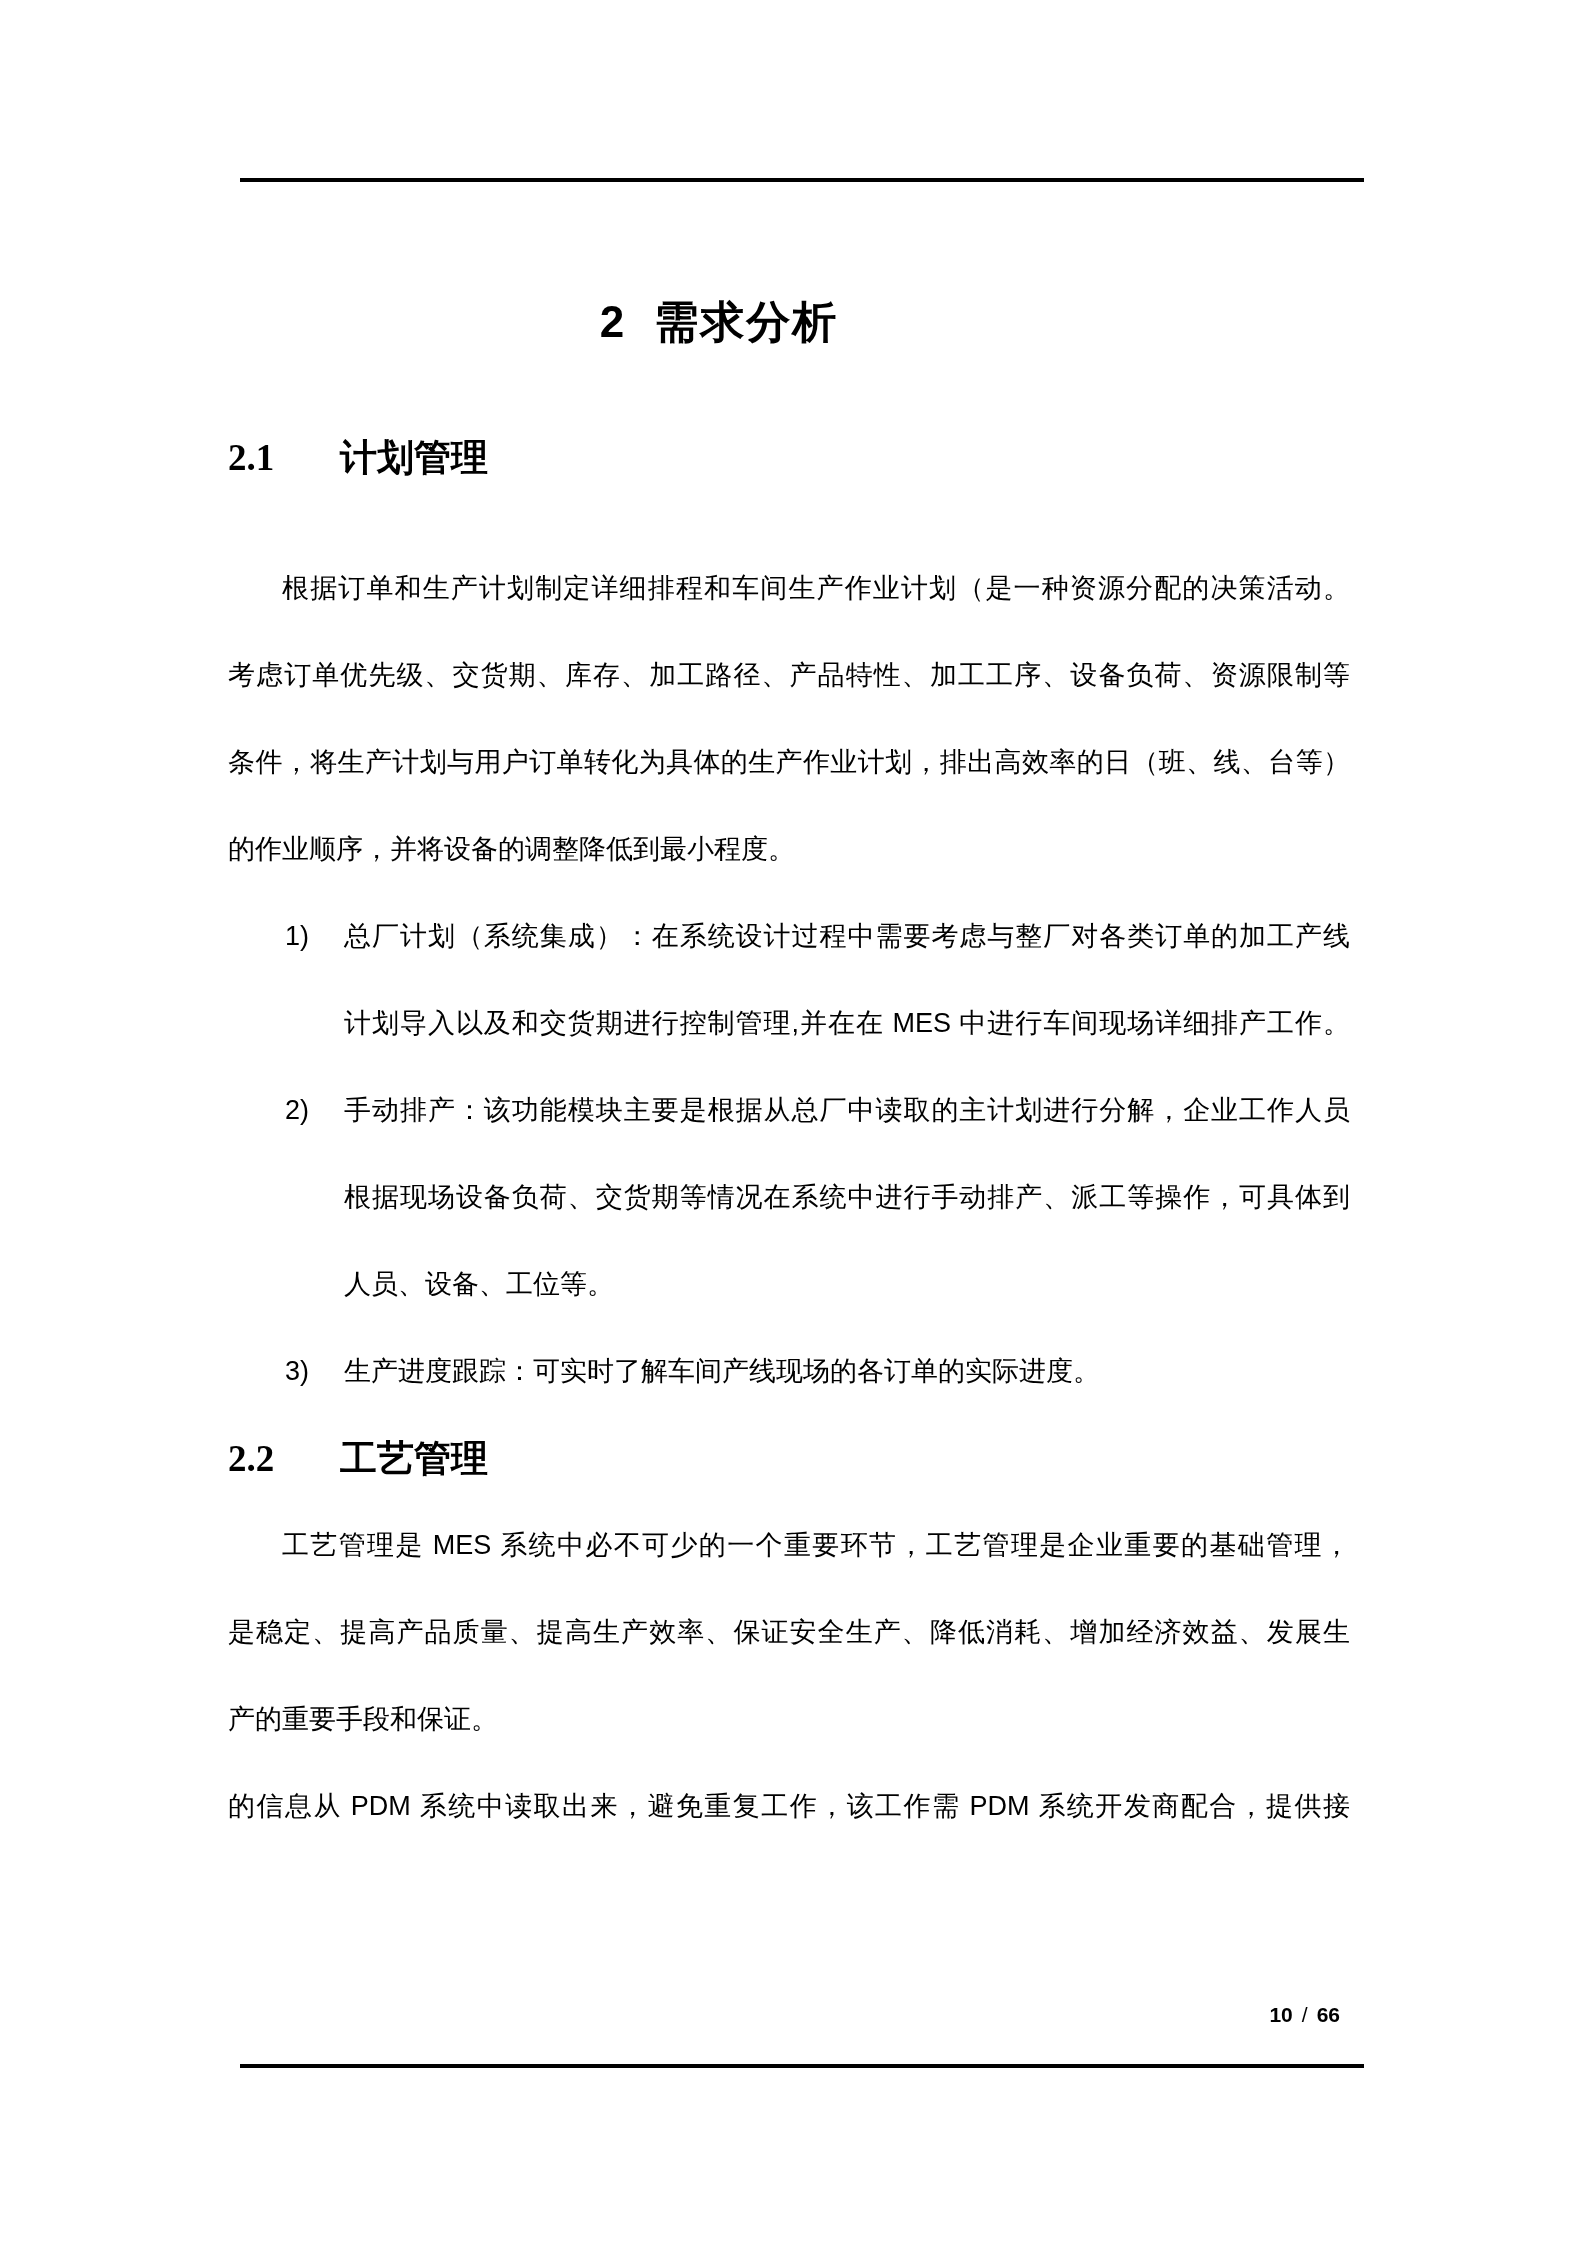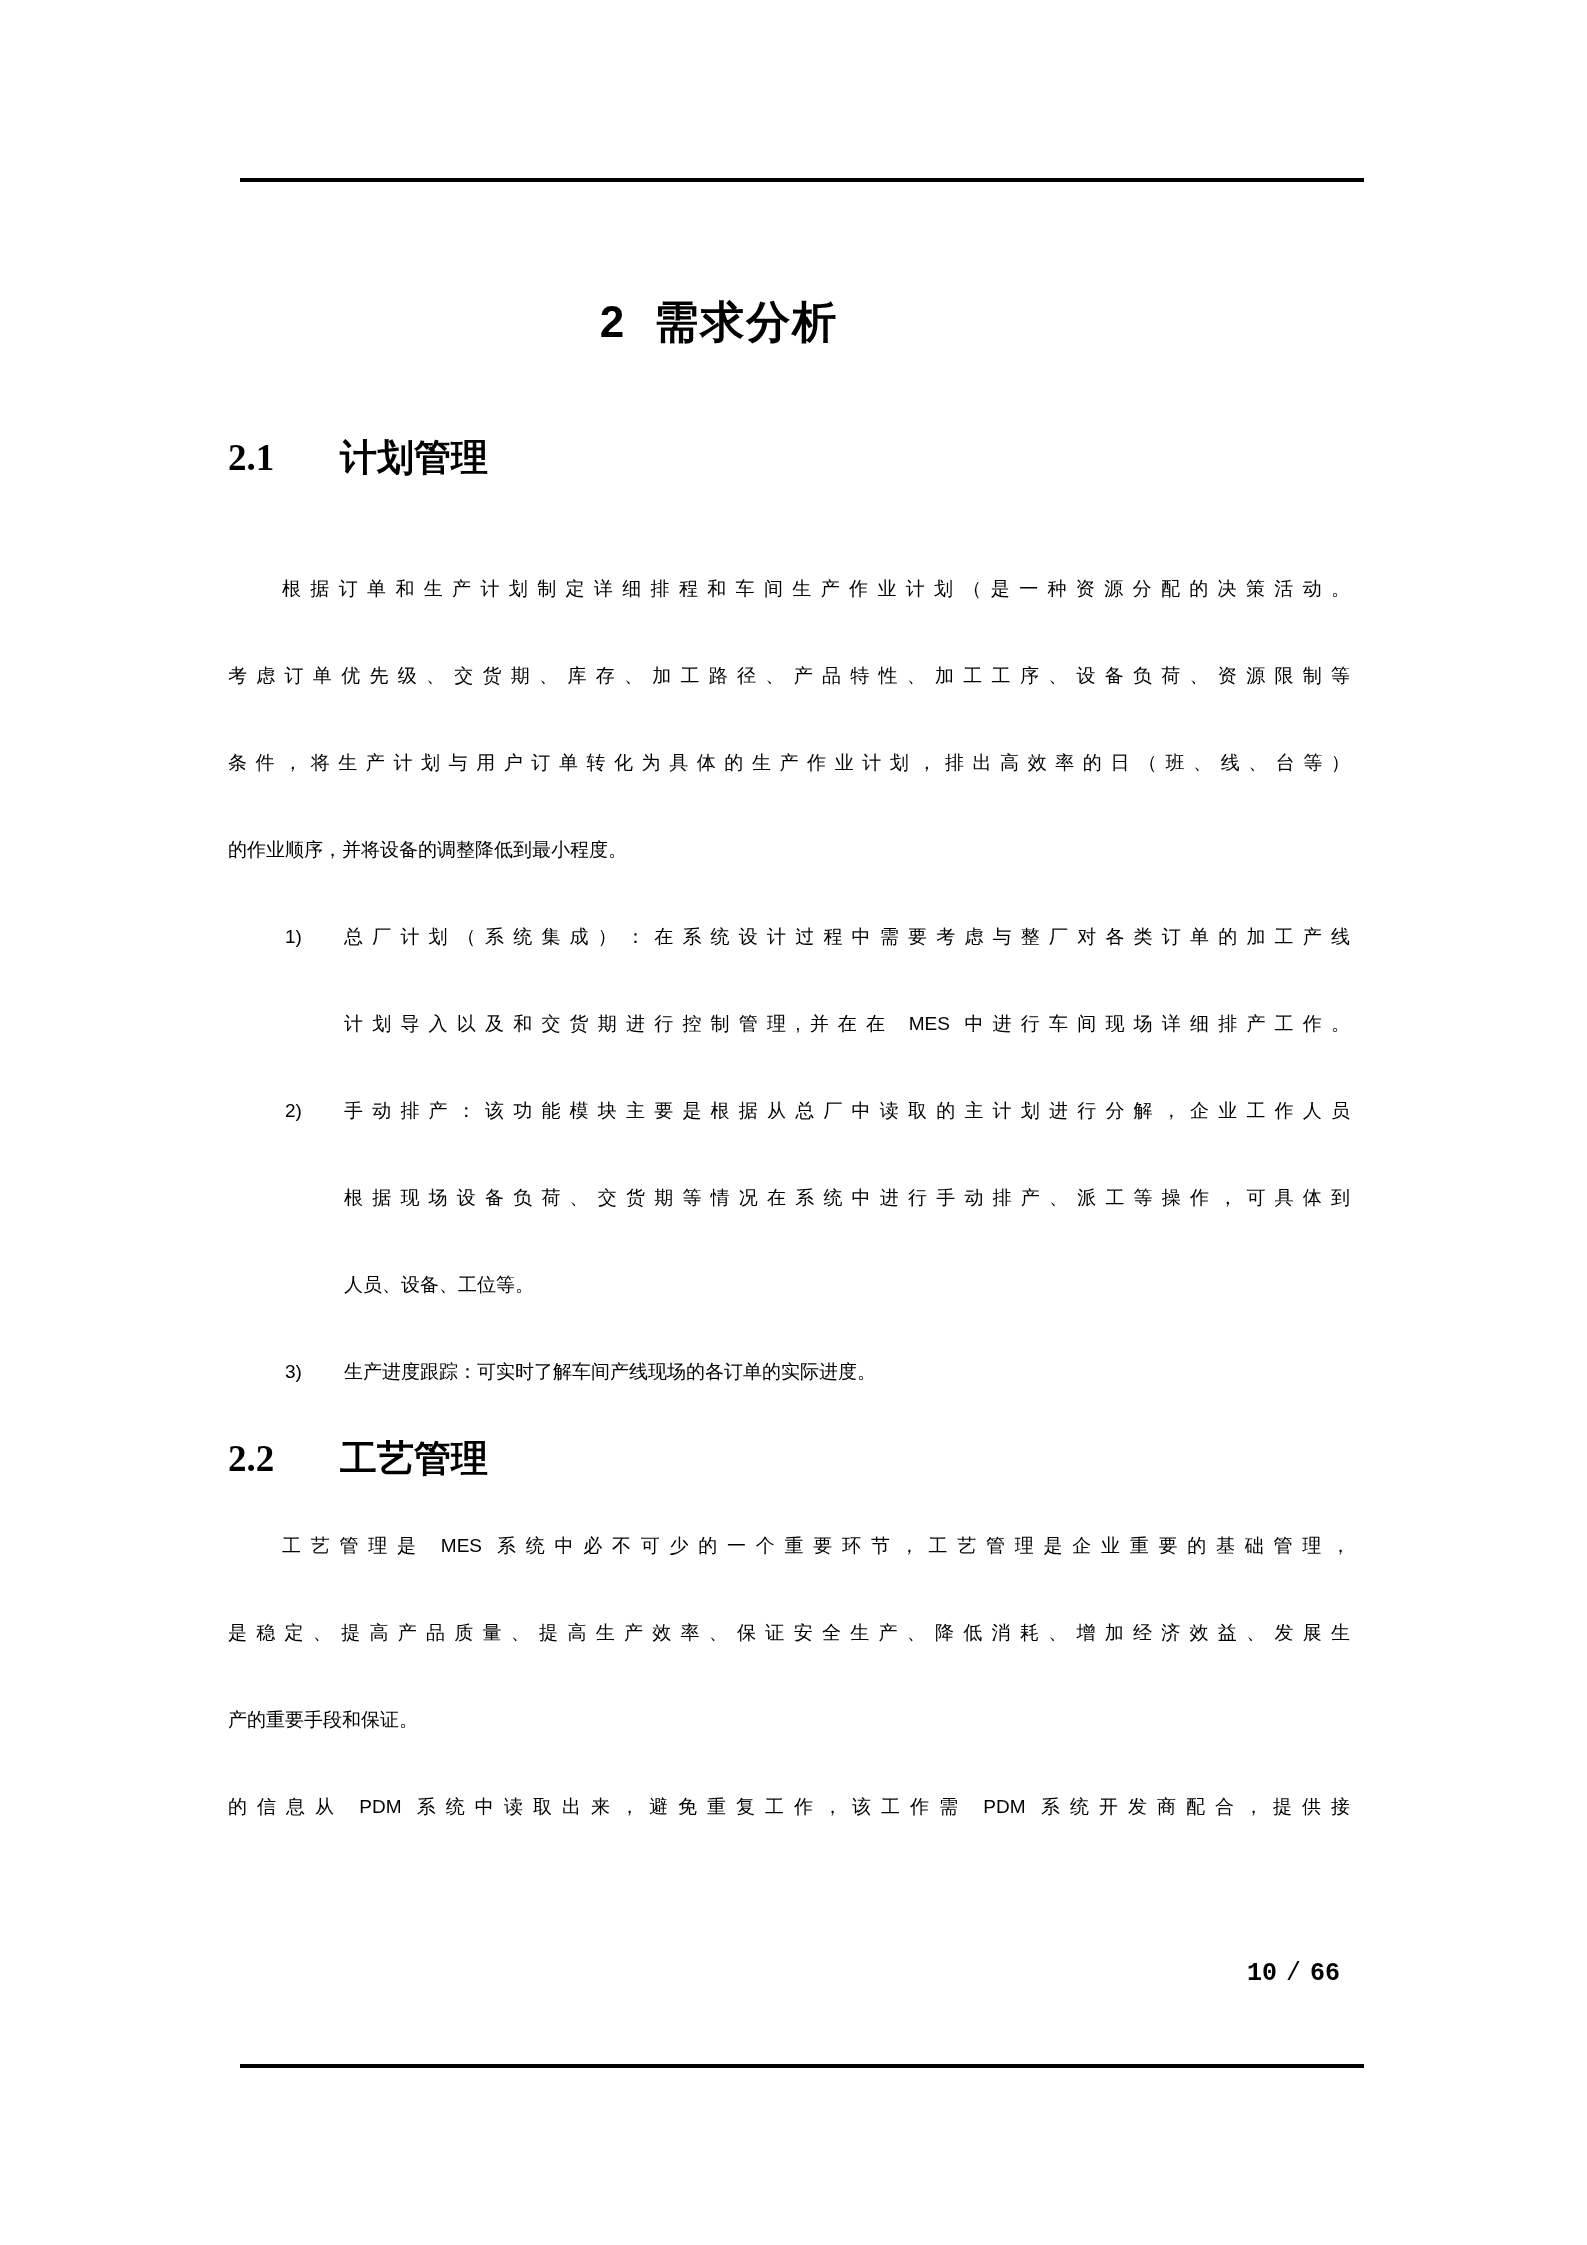--- a/index.html
+++ b/index.html
@@ -69,21 +69,21 @@
     flex: 0 0 112px;
     letter-spacing: 0;
   }
   .sec-heading.first { margin-top: 49px; }
 
   
   .flow { margin-top: 44px; }
   .ln {
     height: 87px;
     line-height: 87px;
-    font-size: 19px;
+    font-size: 27px;
     white-space: nowrap;
   }
   .ln.jl {
     white-space: normal;
     text-align: justify;
     text-align-last: justify;
   }
   .ln.indent { text-indent: 54px; }
   .ln.hang {
     margin-left: 116px;
@@ -93,29 +93,29 @@
     position: absolute;
     left: -59px;
     top: 0;
     text-indent: 0;
   }
 
   
   .footer-num {
     position: absolute;
     left: 240px;
-    top: 1948px;
+    top: 1989px;
     width: 1124px;
     height: 52px;
     line-height: 52px;
     box-sizing: border-box;
     padding-right: 24px;
     text-align: right;
-    font-family: Liberation Mono, monospace;
-    font-size: 25px;
+    font-family: Liberation Sans, sans-serif;
+    font-size: 21px;
     white-space: nowrap;
   }
   .footer-num .pg { font-weight: 700; }
   .footer-num .sep { font-weight: 400; margin: 0 9px; }
 </style>
 </head>
 <body>
 
 <div class="page">
 

